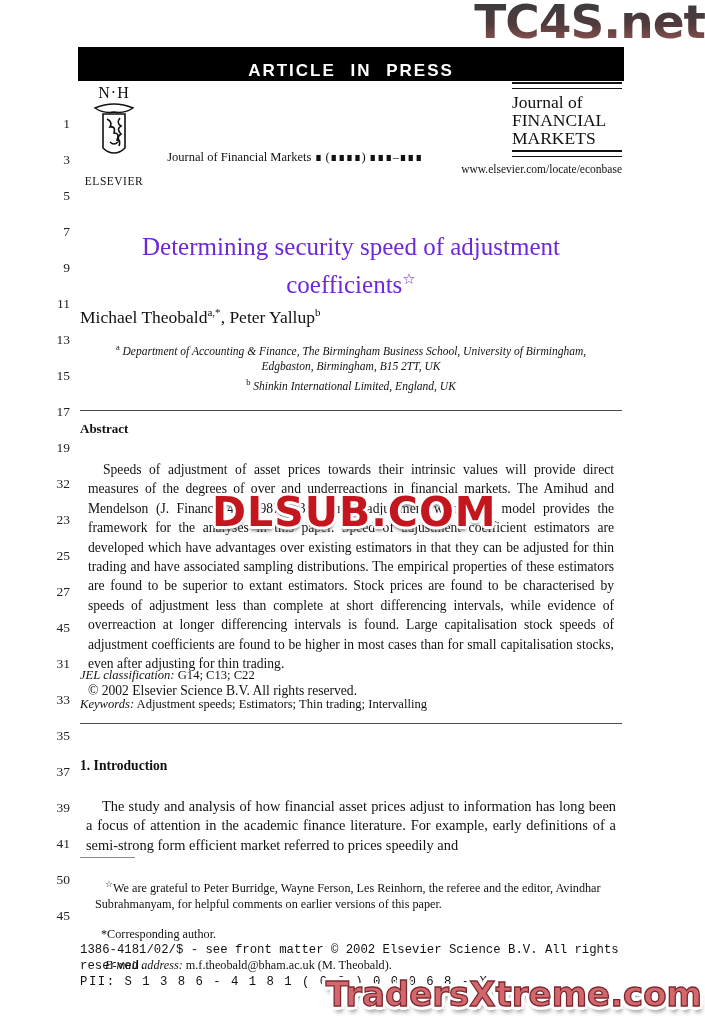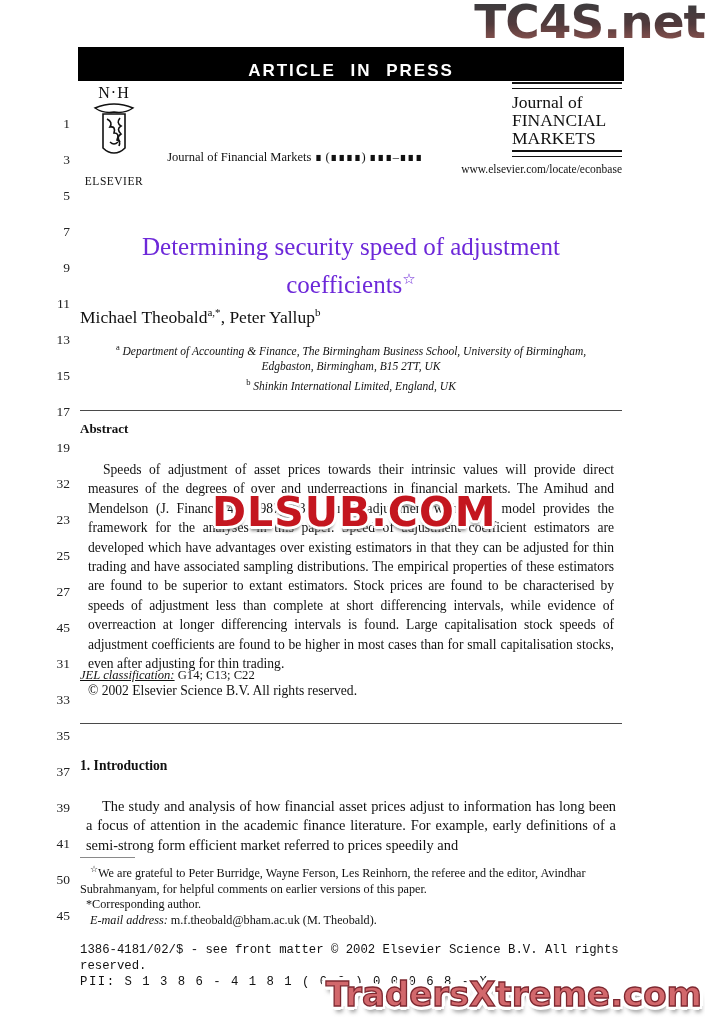--- a/index.html
+++ b/index.html
@@ -88,34 +88,34 @@
   
   .abstract-head{position:absolute;left:80px;top:421px;font-size:13px;font-weight:bold;color:#111;}
   .abstract-body{
     position:absolute;left:80px;top:452px;width:542px;
     font-size:13.6px;line-height:19.4px;text-align:justify;color:#111;
   }
   .abstract-body p{margin:8px;text-indent:15px;}
   .abstract-body .copy{text-indent:0;}
   .jel{position:absolute;left:80px;top:668px;font-size:12.6px;color:#111;}
   .kw{position:absolute;left:80px;top:697px;font-size:12.6px;color:#111;}
-  .jel .lbl,.kw .lbl{font-style:italic;text-decoration:underline;}
+  .jel .lbl,.kw .lbl{font-style:italic;}
   
   .sec-head{position:absolute;left:80px;top:758px;font-size:13.6px;font-weight:bold;color:#111;}
   .sec-body{
     position:absolute;left:80px;top:791px;width:542px;
     font-size:14.4px;line-height:19.3px;text-align:justify;color:#111;
   }
   .sec-body p{margin:6px;text-indent:16px;}
   
   .footnotes{
     position:absolute;left:80px;top:862px;width:542px;
     font-size:12.2px;line-height:15.6px;color:#111;
   }
-  .footnotes p{margin:0;}
+  .footnotes p{margin:15px;}
   .fn-thanks{text-indent:10px;}
   .fn-corr{text-indent:6px;}
   .fn-email{text-indent:10px;}
   .fn-email .lbl{font-style:italic;}
   .footnotes sup{font-size:9px;}
   
   .imprint{
     position:absolute;left:80px;top:942px;width:542px;
     font-size:12.3px;line-height:16px;color:#111;
   }
@@ -206,20 +206,24 @@
   <div class="abstract-head">Abstract</div>
   <div class="abstract-body">
     <p>Speeds of adjustment of asset prices towards their intrinsic values will provide direct measures of the degrees of over and underreactions in financial markets. The Amihud and Mendelson (J. Finance 42 (1987) 533) partial adjustment with noise model provides the framework for the analyses in this paper. Speed of adjustment coefficient estimators are developed which have advantages over existing estimators in that they can be adjusted for thin trading and have associated sampling distributions. The empirical properties of these estimators are found to be superior to extant estimators. Stock prices are found to be characterised by speeds of adjustment less than complete at short differencing intervals, while evidence of overreaction at longer differencing intervals is found. Large capitalisation stock speeds of adjustment coefficients are found to be higher in most cases than for small capitalisation stocks, even after adjusting for thin trading.</p>
     <p class="copy">© 2002 Elsevier Science B.V. All rights reserved.</p>
   </div>
 
   <div class="jel">
     <span class="lbl">JEL classification:</span>
     <span>G14; C13; C22</span>
   </div>
+  <div class="kw">
+    <span class="lbl">Keywords:</span>
+    <span>Adjustment speeds; Estimators; Thin trading; Intervalling</span>
+  </div>
   <div class="rule rule-keywords"></div>
 
   <div class="sec-head">1. Introduction</div>
   <div class="sec-body">
     <p>The study and analysis of how financial asset prices adjust to information has long been a focus of attention in the academic finance literature. For example, early definitions of a semi-strong form efficient market referred to prices speedily and</p>
   </div>
 
   <div class="footnote-rule"></div>
   <div class="footnotes">
     <p class="fn-thanks"><sup>☆</sup><span>We are grateful to Peter Burridge, Wayne Ferson, Les Reinhorn, the referee and the editor, Avindhar Subrahmanyam, for helpful comments on earlier versions of this paper.</span></p>

